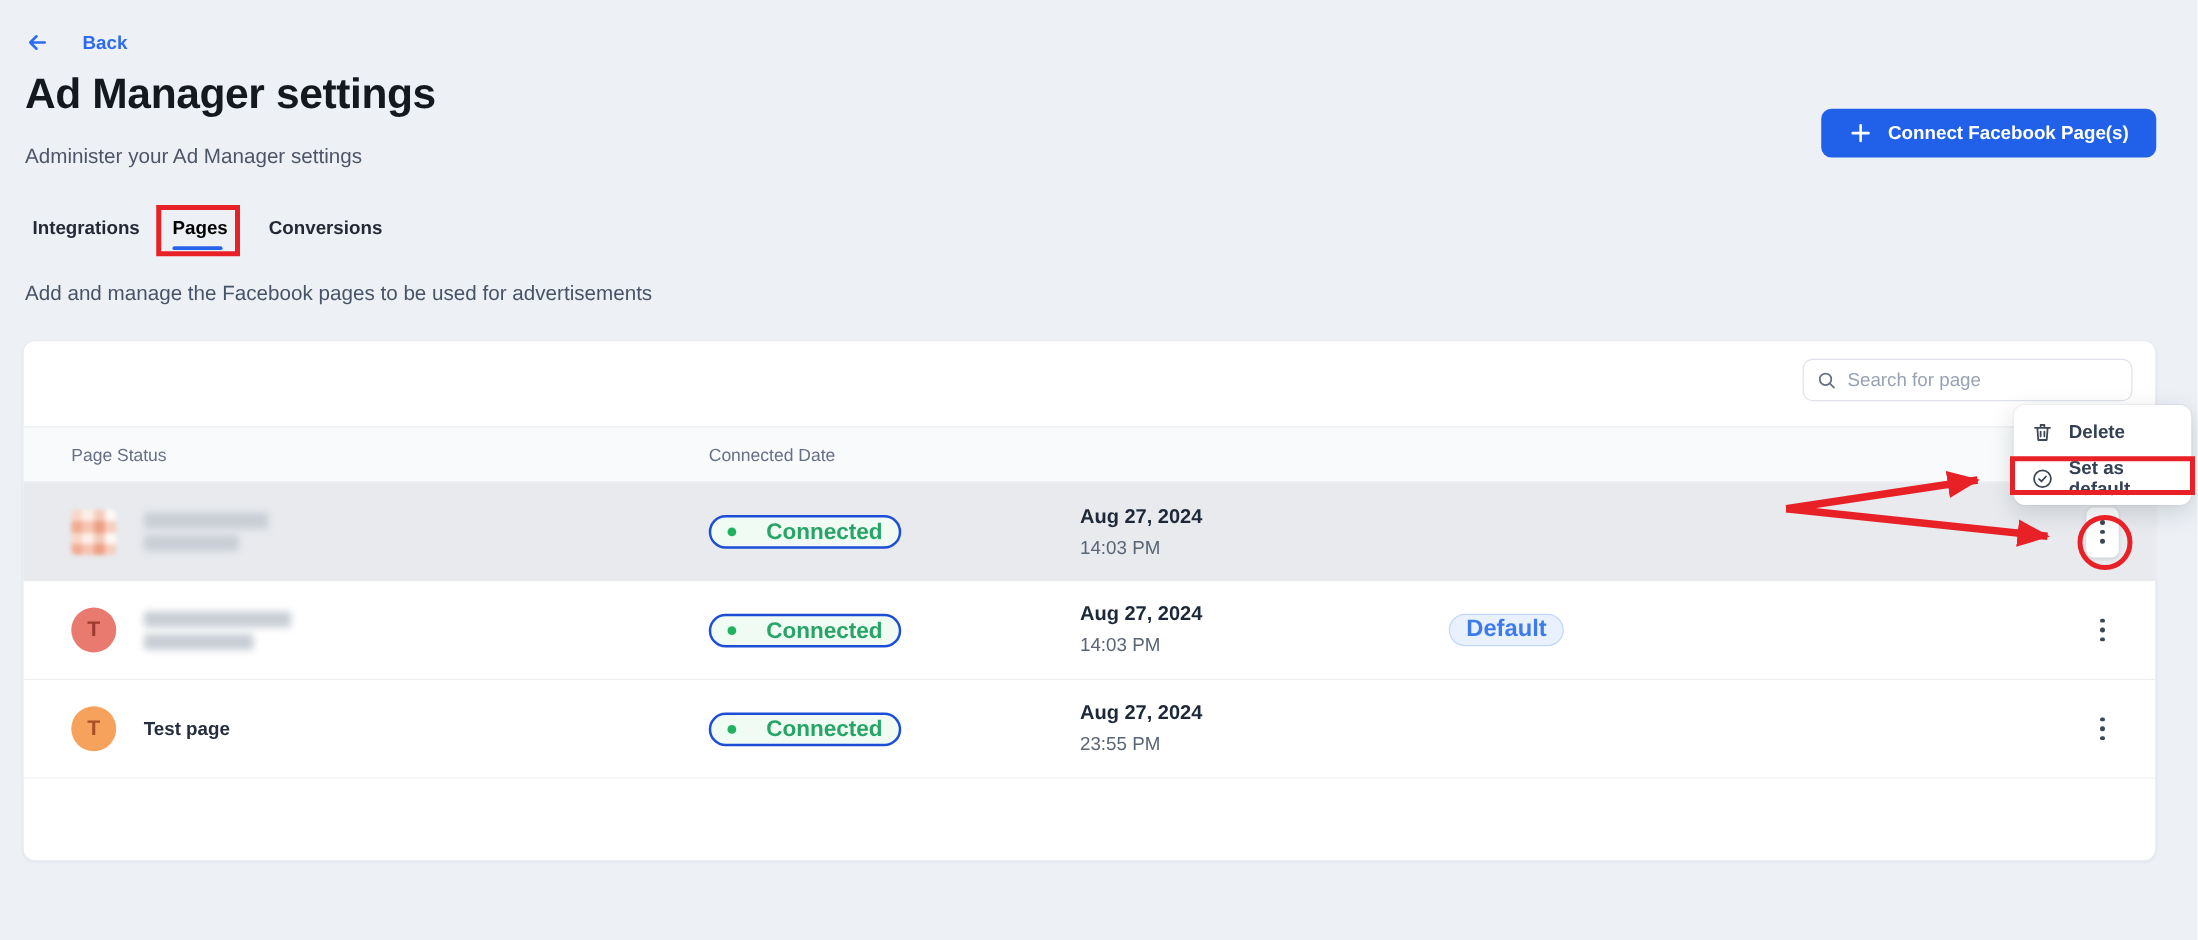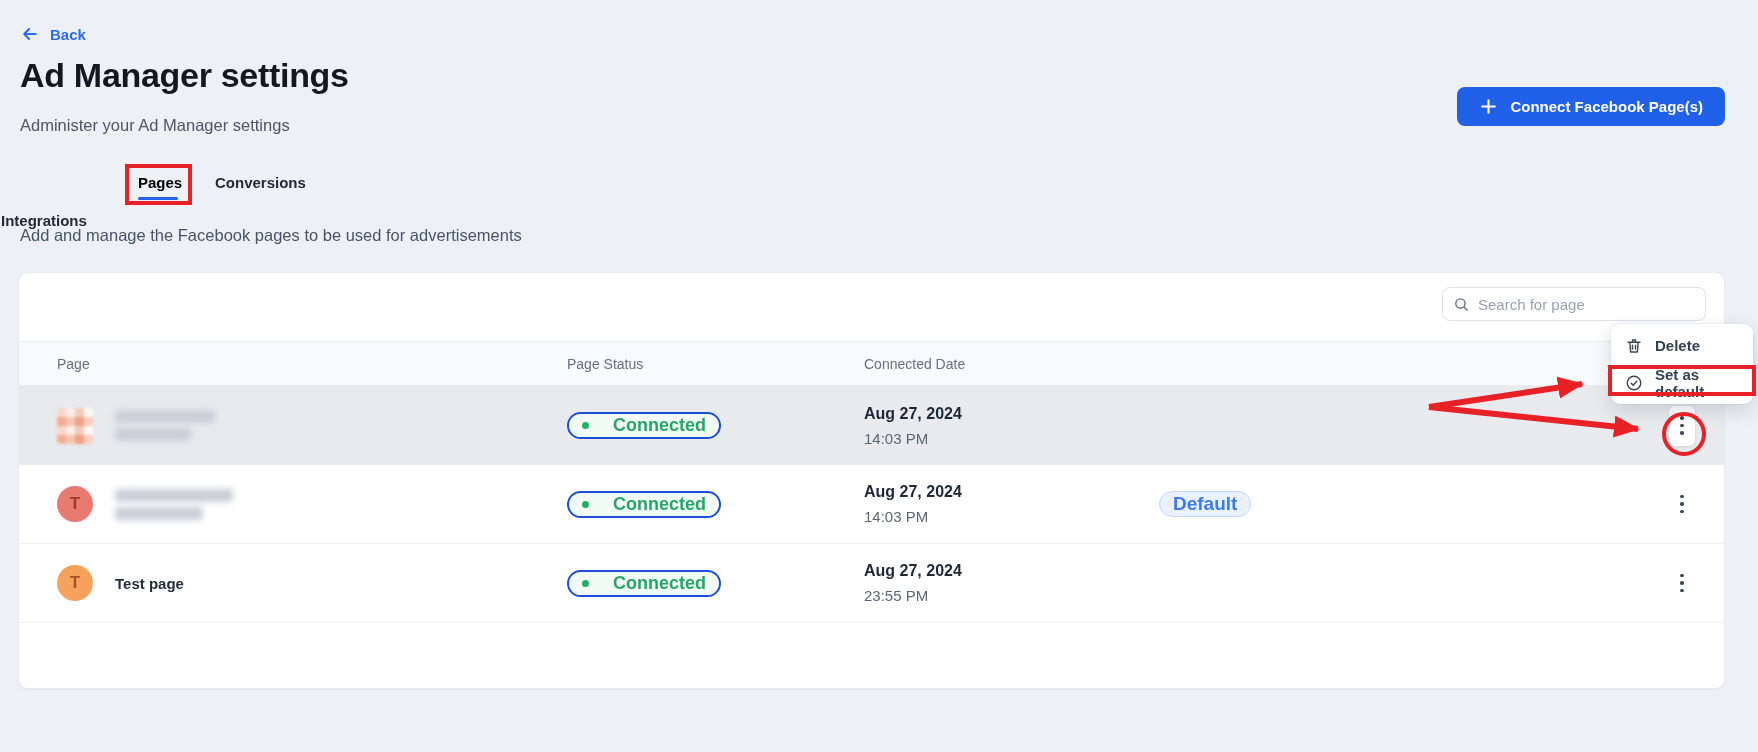--- a/index.html
+++ b/index.html
@@ -7,34 +7,34 @@
   body {
     background:#edf1f6;
     font-family:"Liberation Sans", sans-serif;
     color:#1d2939;
     position:relative;
     overflow:hidden;
   }
   .abs { position:absolute; }
 
   
-  .back-link { left:20px; top:24px; display:flex; align-items:center; gap:10px;
+  .back-link { left:20px; top:24px; display:flex; align-items:center; gap:26px;
     color:#2e6bf0; font-size:15px; font-weight:600; cursor:pointer; }
   .back-link svg { display:block; }
   .page-title { left:20px; top:56px; font-size:34px; font-weight:700; color:#14181f; letter-spacing:-.3px; }
   .page-subtitle { left:20px; top:116px; font-size:16.5px; color:#4c5668; }
 
   .connect-btn { right:33px; top:87px; height:39px; padding:0 22px;
     background:#2160e8; color:#fff; border:none; border-radius:8px;
     font-family:inherit; font-size:15px; font-weight:700;
     display:flex; align-items:center; gap:12px; cursor:pointer; }
 
   
   .tab { top:174px; font-size:15px; font-weight:700; color:#232a36; cursor:pointer; }
-  .tab.integrations { left:1px;margin-top:38px; }
+  .tab.integrations { left:26px; }
   .tab.pages { left:138px; color:#000000; }
   .tab.conversions { left:215px; }
   .tab-underline { left:138px; top:197px; width:40px; height:3px; background:#2563eb; border-radius:2px; }
 
   .page-description { left:20px; top:226px; font-size:16.5px; color:#475467; }
 
   
   .card { left:18px; top:272px; width:1707px; height:417px; background:#fff;
     border-radius:10px; border:1px solid #e9ecf0; box-shadow:0 1px 2px rgba(16,24,40,.04); }
 
@@ -151,21 +151,20 @@
 
   <div class="search-box">
     <svg width="17" height="17" viewBox="0 0 24 24">
         <circle cx="10.5" cy="10.5" r="6.5" fill="none" stroke="#667085" stroke-width="2"></circle>
         <path d="M15.5 15.5L20 20" stroke="#667085" stroke-width="2" stroke-linecap="round"></path>
       </svg>
     <input type="text" placeholder="Search for page" style="">
   </div>
 
   <div class="thead">
-    <div>Page</div>
     <div>Page Status</div>
     <div>Connected Date</div>
     <div></div>
       <div></div>
       <div></div>
   </div>
 
   <div class="trow r0">
     <div class="page-cell">
       <div class="avatar blurred"></div>

